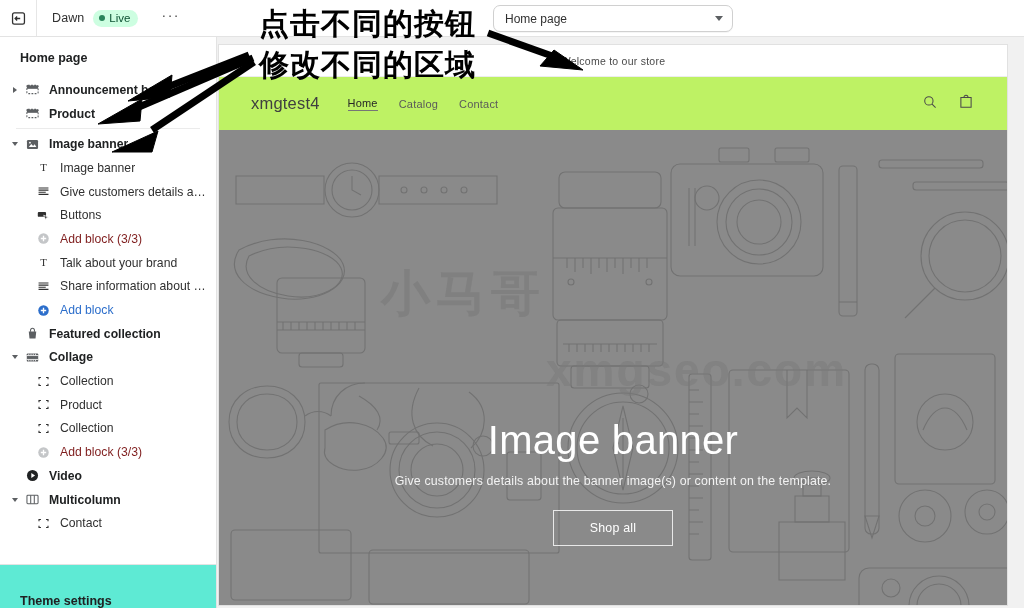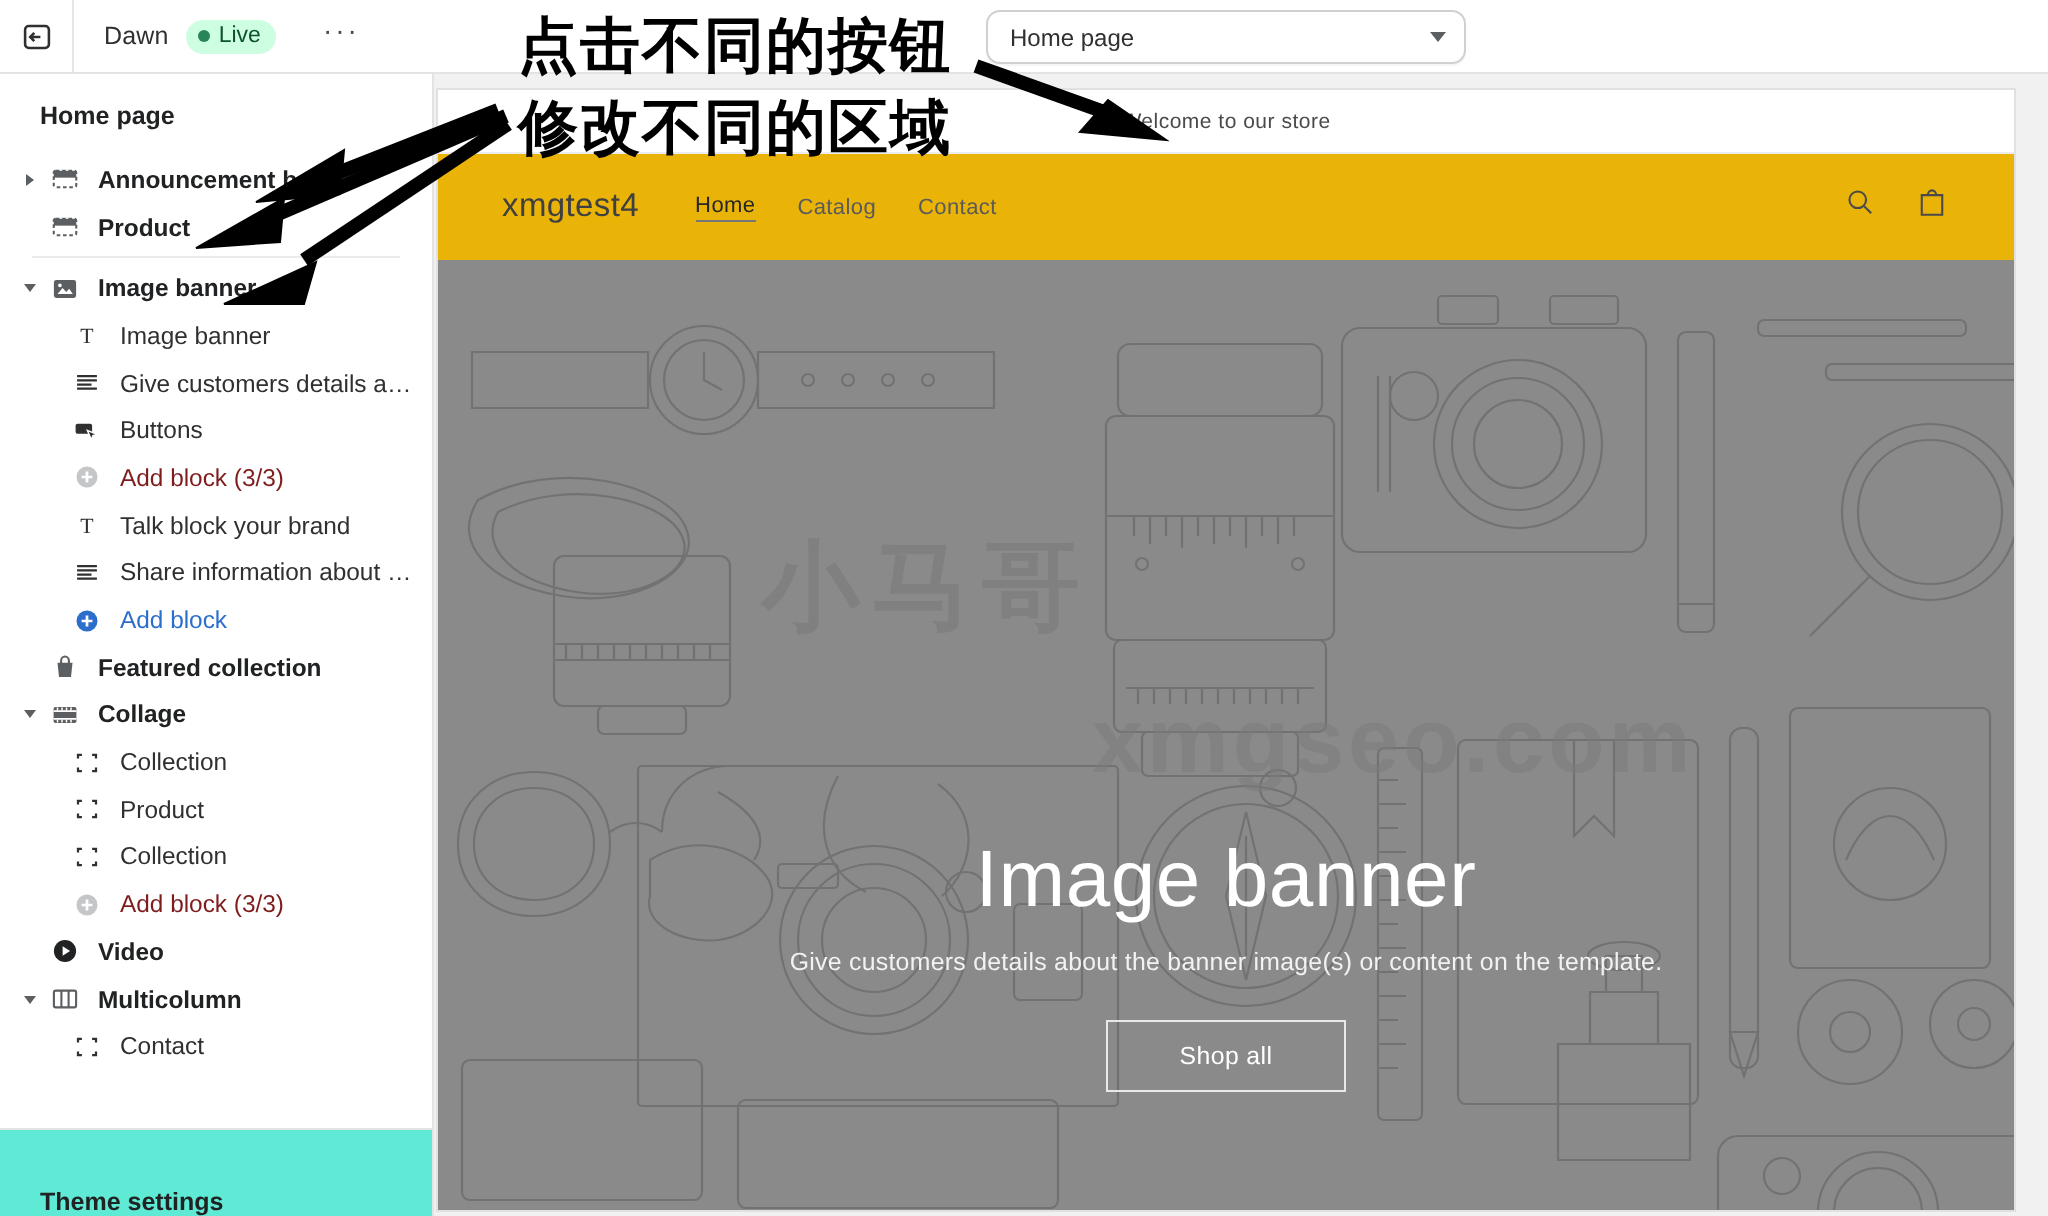--- a/index.html
+++ b/index.html
@@ -91,21 +91,21 @@
   #preview {
     position: absolute; left: 0px; top: 7px; width: 790px; height: 562px;
     background: #ffffff; border: 1px solid #e1e1e1; overflow: hidden;
   }
   #announcement-bar {
     height: 32px; border-bottom: 1px solid #ededed; background: #fff;
     display: flex; align-items: center; justify-content: center;
   }
   #announcement-text { font-size: 10.5px; color: #4a4a4a; letter-spacing: .25px; }
   #store-header {
-    height: 53px; display: flex; align-items: center; padding: 0 33px 0 32px; background: #eab308;
+    height: 53px; display: flex; align-items: center; padding: 0 33px 0 32px; background: #bef264;
   }
   #store-name { font-size: 16.5px; color: #404040; letter-spacing: .2px; }
   #store-nav { display: flex; align-items: center; gap: 21px; margin-left: 28px; }
   .nav-link { font-size: 11px; color: #5a5a5a; letter-spacing: .2px; }
   .nav-link.active { color: #262626; border-bottom: 1px solid #767676; padding-bottom: 1px; }
   #header-actions { margin-left: auto; display: flex; align-items: center; gap: 20px; }
 
   
   #image-banner {
     position: relative; height: 476px; background: #8a8a8a; overflow: hidden;
@@ -237,21 +237,21 @@
             </svg>
           </span>
           <span class="lbl">Add block (3/3)</span>
         </div>
         <div class="row block">
           <span class="ico">
             <svg width="15" height="15" viewBox="0 0 20 20" fill="none" stroke="none" stroke-width="1.4">
               <text x="10" y="15.2" font-family="Liberation Serif, serif" font-size="14.5" fill="#303030" text-anchor="middle">T</text>
             </svg>
           </span>
-          <span class="lbl">Talk block your brand</span>
+          <span class="lbl">Talk about your brand</span>
         </div>
         <div class="row block">
           <span class="ico">
             <svg width="15" height="15" viewBox="0 0 20 20" fill="none" stroke="#5c5f62" stroke-width="1.4">
               <path d="M3.4 5.4h13.2M3.4 8.2h13.2M3.4 11h9.6M3.4 13.8h13.2" stroke="#303030" stroke-width="1.5"></path>
             </svg>
           </span>
           <span class="lbl">Share information about your b…</span>
         </div>
         <div class="row addblock enabled">

